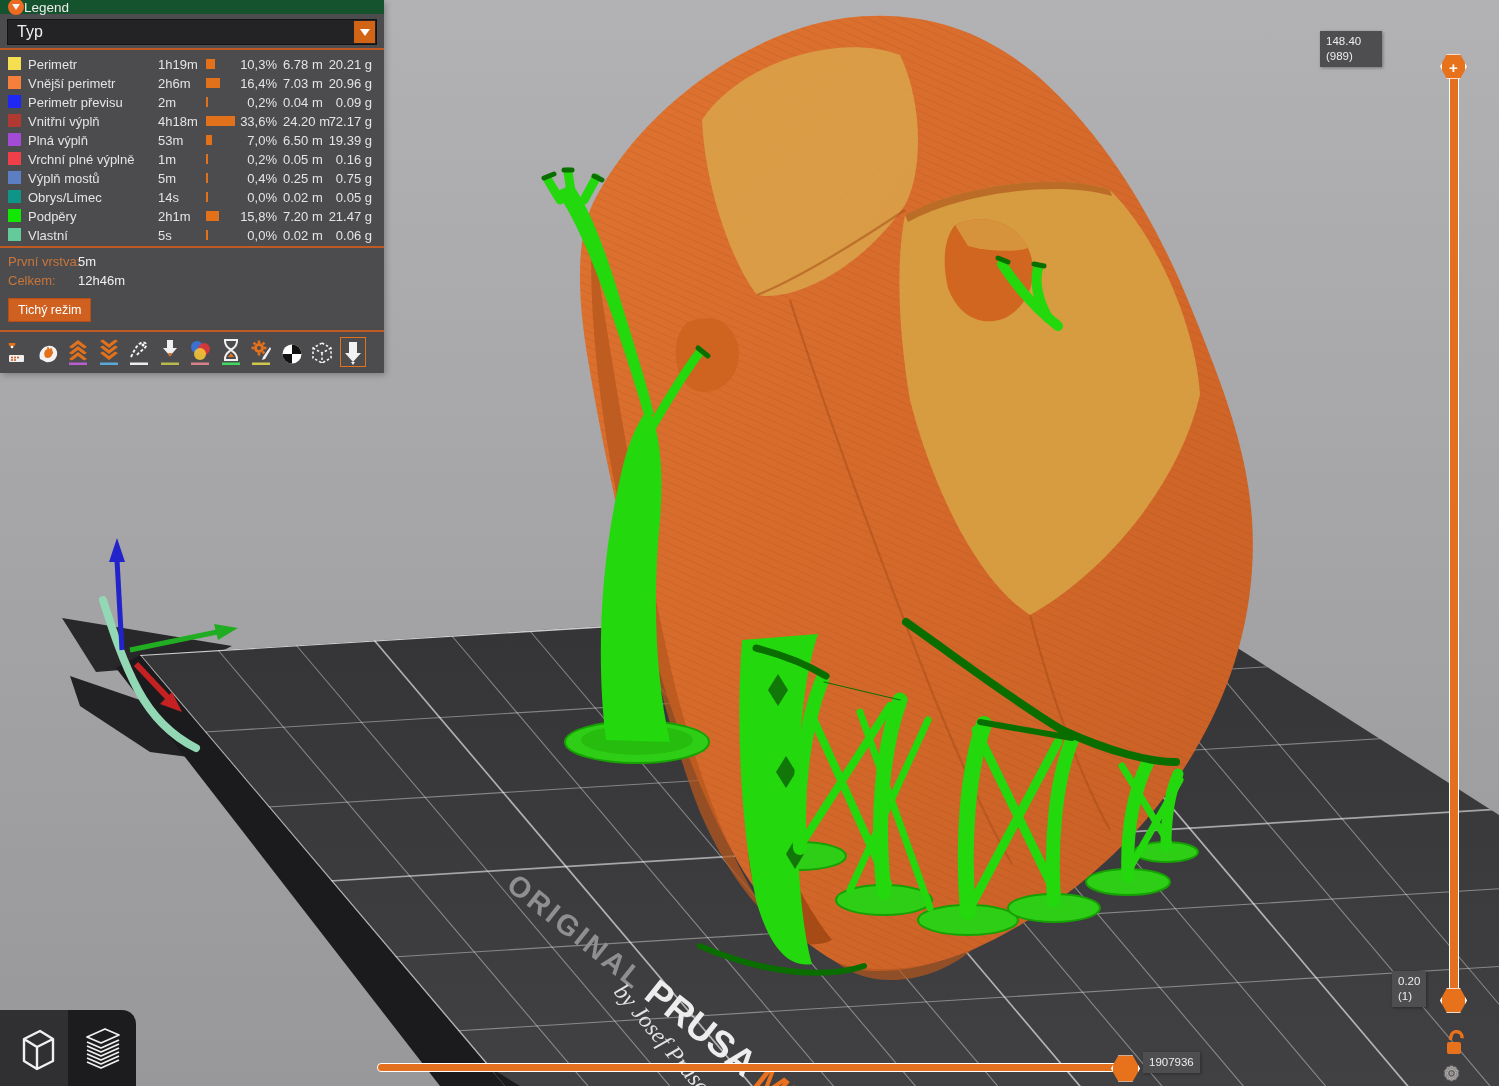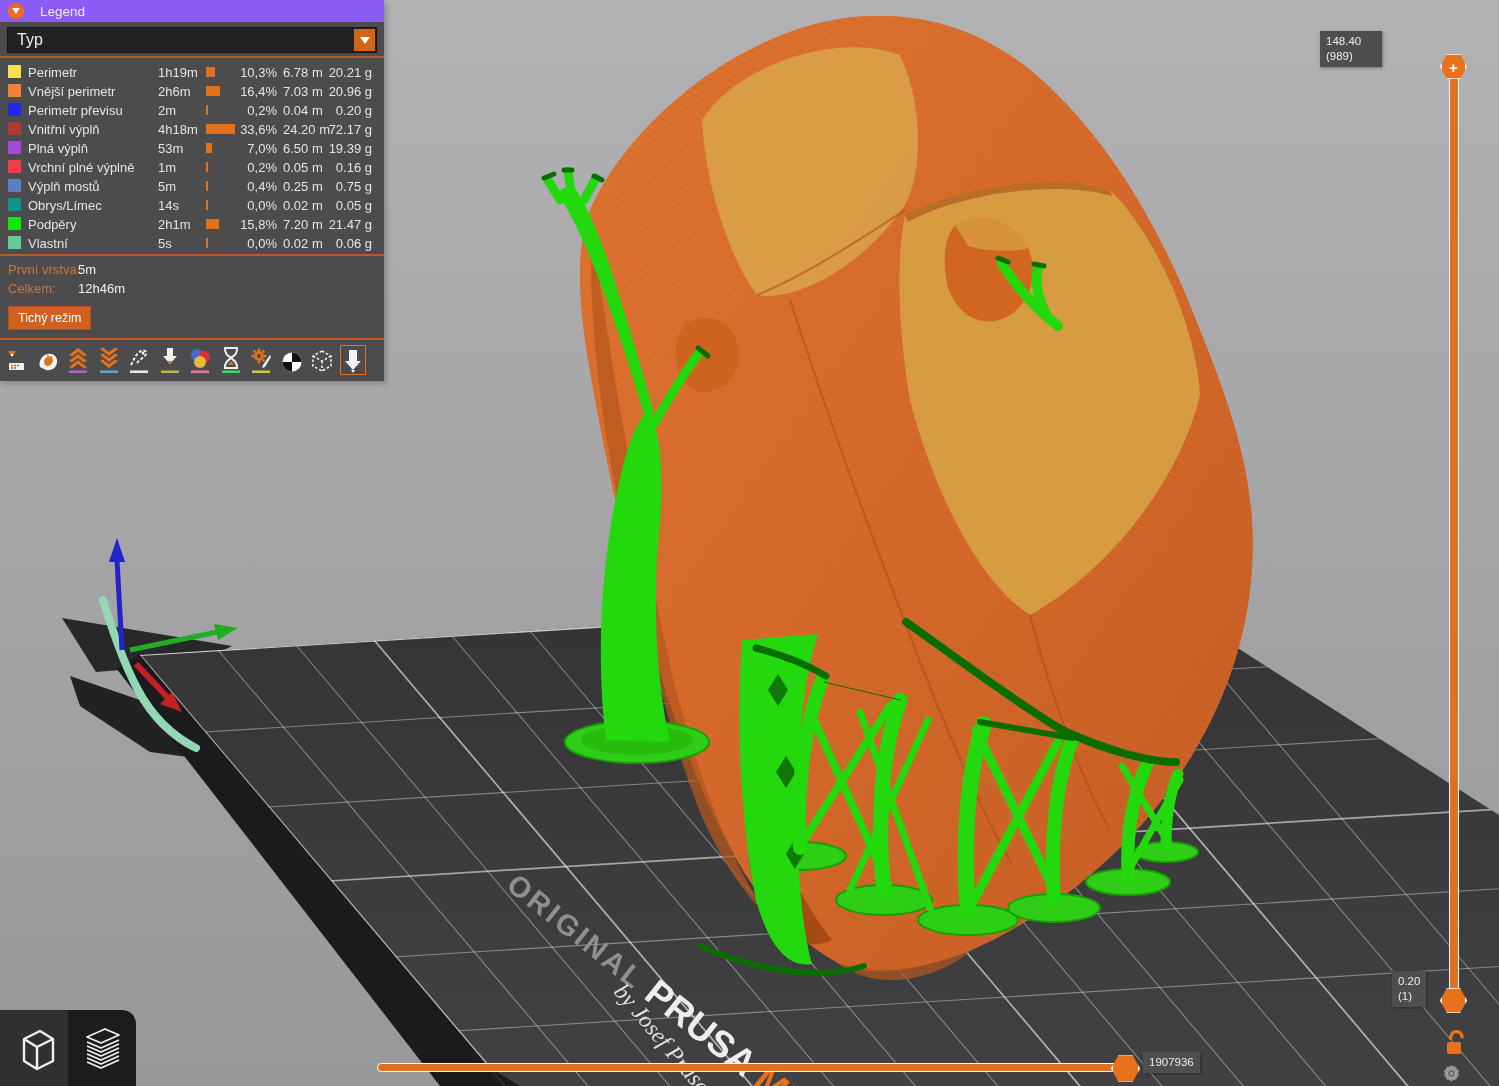--- a/index.html
+++ b/index.html
@@ -2,21 +2,21 @@
 <html><head>
 <meta charset="utf-8">
 <style>
   html,body{margin:0;padding:0;background:#98989b;}
   body{width:1499px;height:1086px;position:relative;overflow:hidden;
        font-family:"Liberation Sans",sans-serif;-webkit-font-smoothing:antialiased;}
   #scene{position:absolute;inset:0;}
   
   #legend{position:absolute;left:0;top:0;width:384px;background:#4c4c4e;color:#e8e8e8;
           box-shadow:2px 2px 6px rgba(0,0,0,.25);}
-  #legend .titlebar{height:22px;background:#8b5cf6;display:flex;align-items:center;padding:0 8px;gap:16px;}
+  #legend .titlebar{height:14px;background:#14532d;display:flex;align-items:center;padding:0 8px;gap:0;}
   #legend .titlebar .logo{width:16px;height:16px;border-radius:50%;background:#ec6b21;position:relative;flex:0 0 16px;}
   #legend .titlebar .logo:after{content:"";position:absolute;left:3.5px;top:5px;border:4.5px solid transparent;border-top:6px solid #f4f4f4;}
   #legend .titlebar .title{font-size:13.5px;color:#ededed;}
   .ddrow{padding:5px 7px 3px 7px;}
   .dropdown{height:24px;background:#232325;border:1px solid #141416;display:flex;align-items:center;position:relative;}
   .dropdown .val{font-size:16px;padding-left:9px;color:#f0f0f0;}
   .dropdown .ddbtn{position:absolute;right:1px;top:1px;bottom:1px;width:21px;background:#d26415;display:flex;align-items:center;justify-content:center;}
   .dropdown .ddbtn:after{content:"";border:5px solid transparent;border-top:7px solid #fff;margin-top:6px;}
   .tblhead{position:relative;height:21px;font-size:12.5px;color:#d6d6d6;}
   .tblhead .h-time{position:absolute;left:158px;top:3px;}
@@ -285,21 +285,21 @@
         <span class="wgt">20.96 g</span>
       </div>
 
       <div class="lrow">
         <span class="sw" style="background: rgb(31, 39, 245);"></span>
         <span class="lbl">Perimetr převisu</span>
         <span class="time">2m</span>
         <span class="bar" style="width: 1.5px;"></span>
         <span class="pct">0,2%</span>
         <span class="len">0.04 m</span>
-        <span class="wgt">0.20 g</span>
+        <span class="wgt">0.09 g</span>
       </div>
 
       <div class="lrow">
         <span class="sw" style="background: rgb(176, 58, 50);"></span>
         <span class="lbl">Vnitřní výplň</span>
         <span class="time">4h18m</span>
         <span class="bar" style="width: 28.56px;"></span>
         <span class="pct">33,6%</span>
         <span class="len">24.20 m</span>
         <span class="wgt">72.17 g</span>

